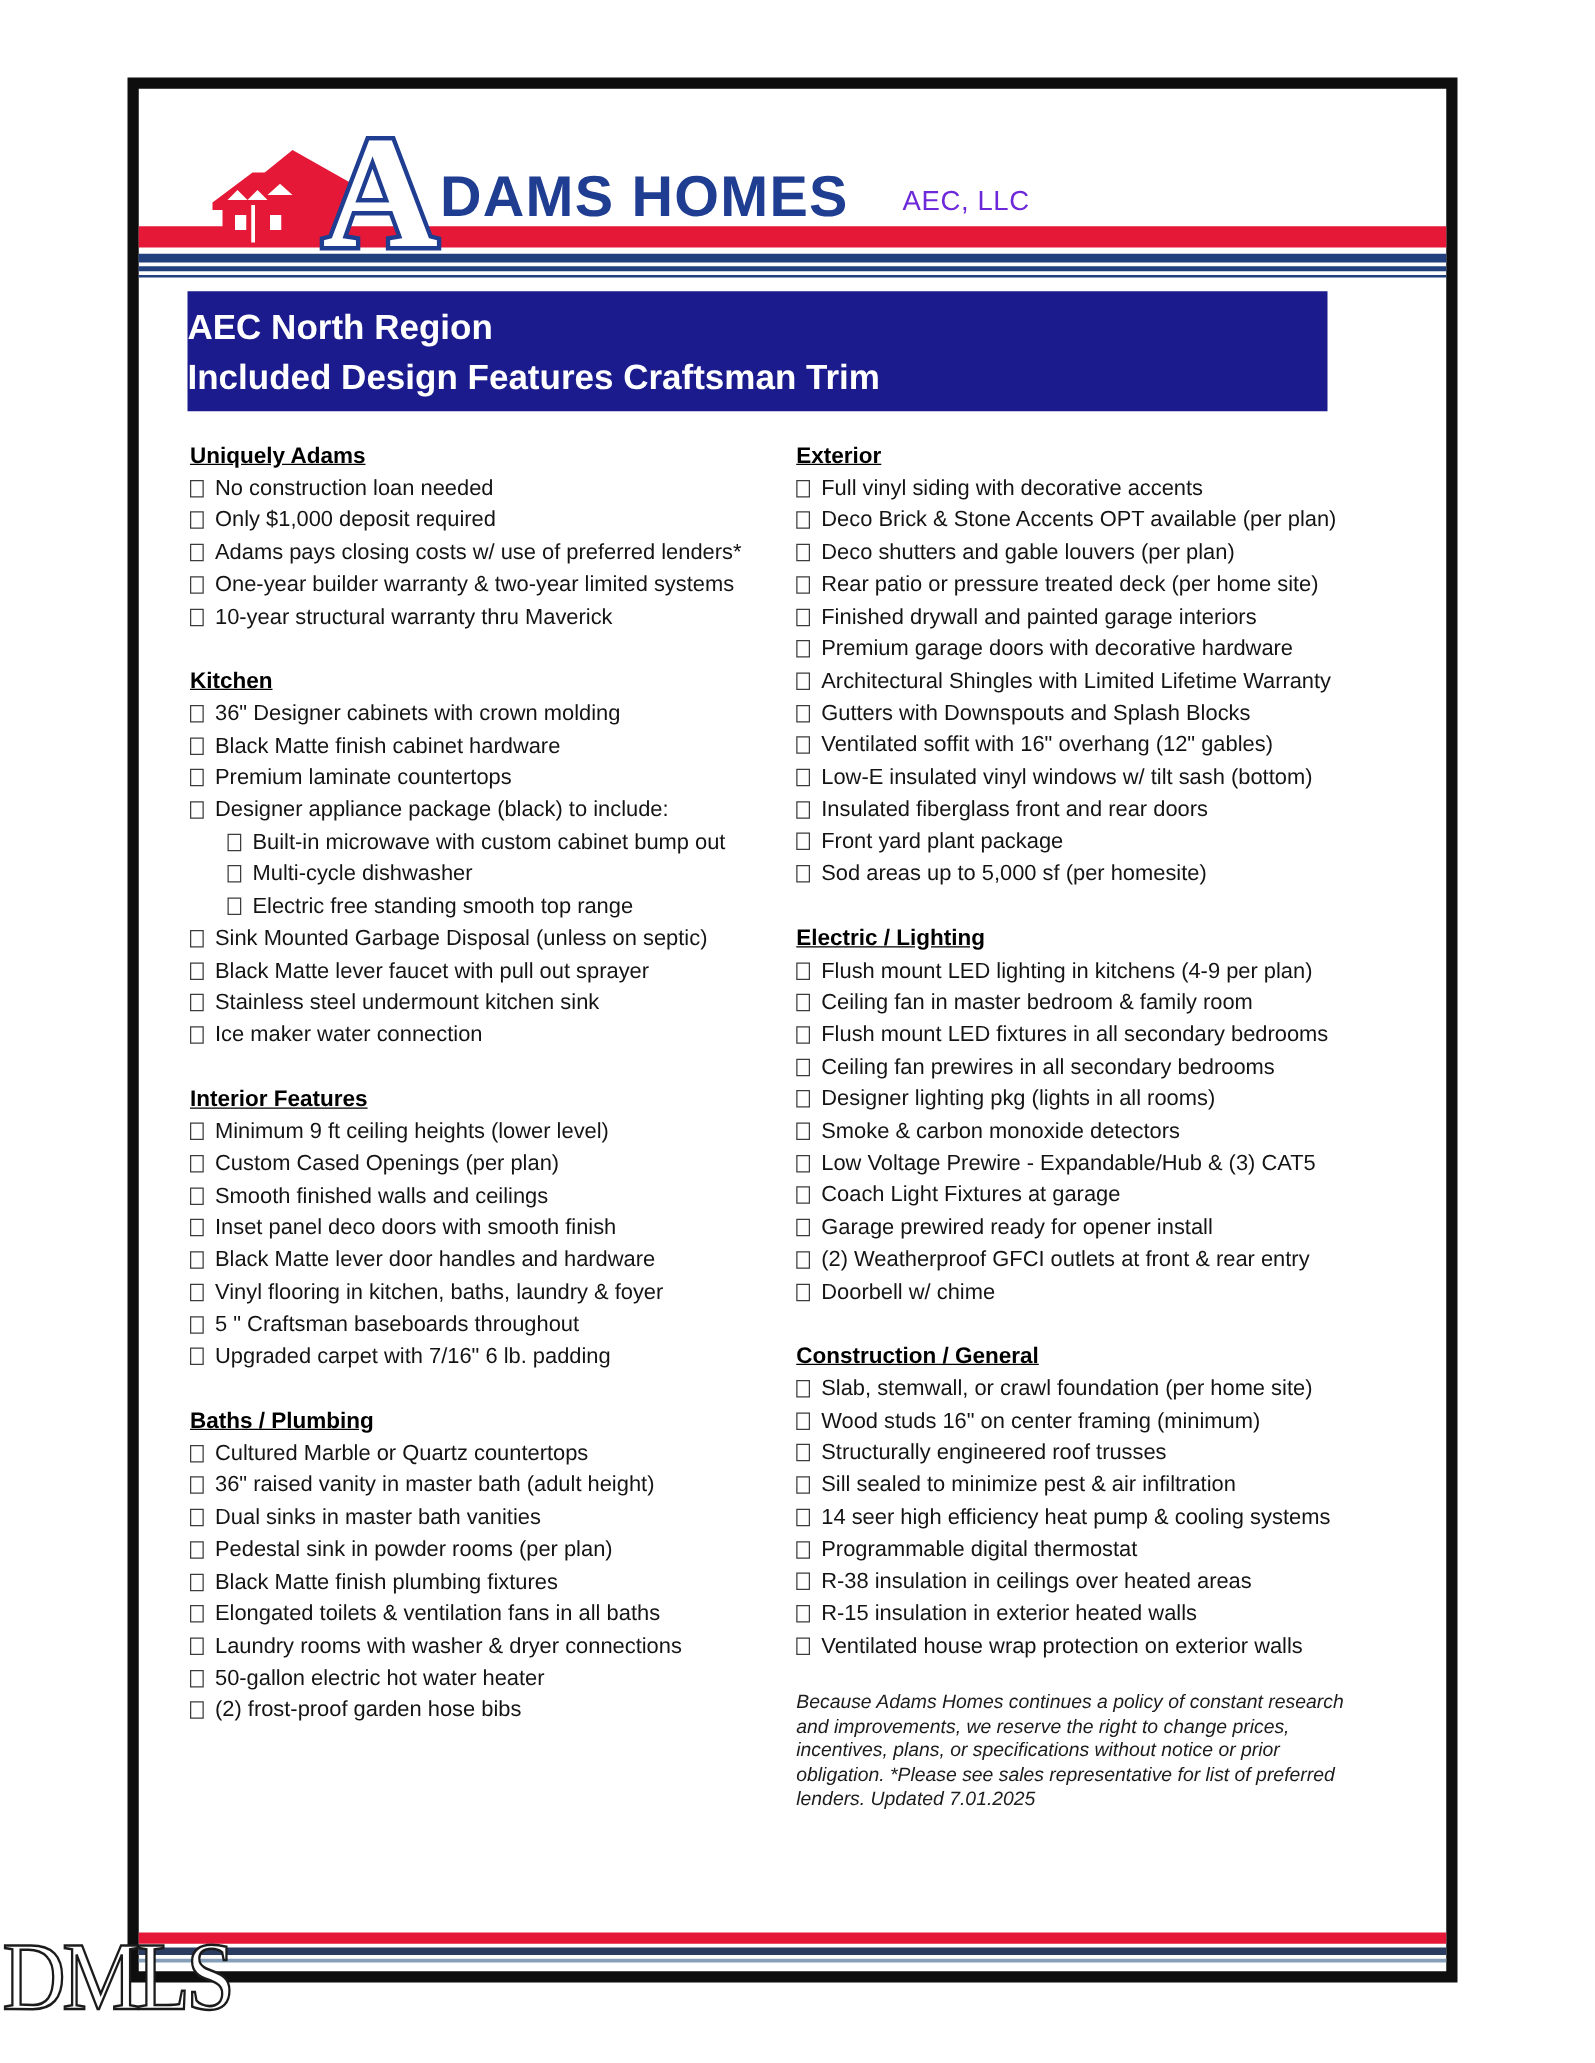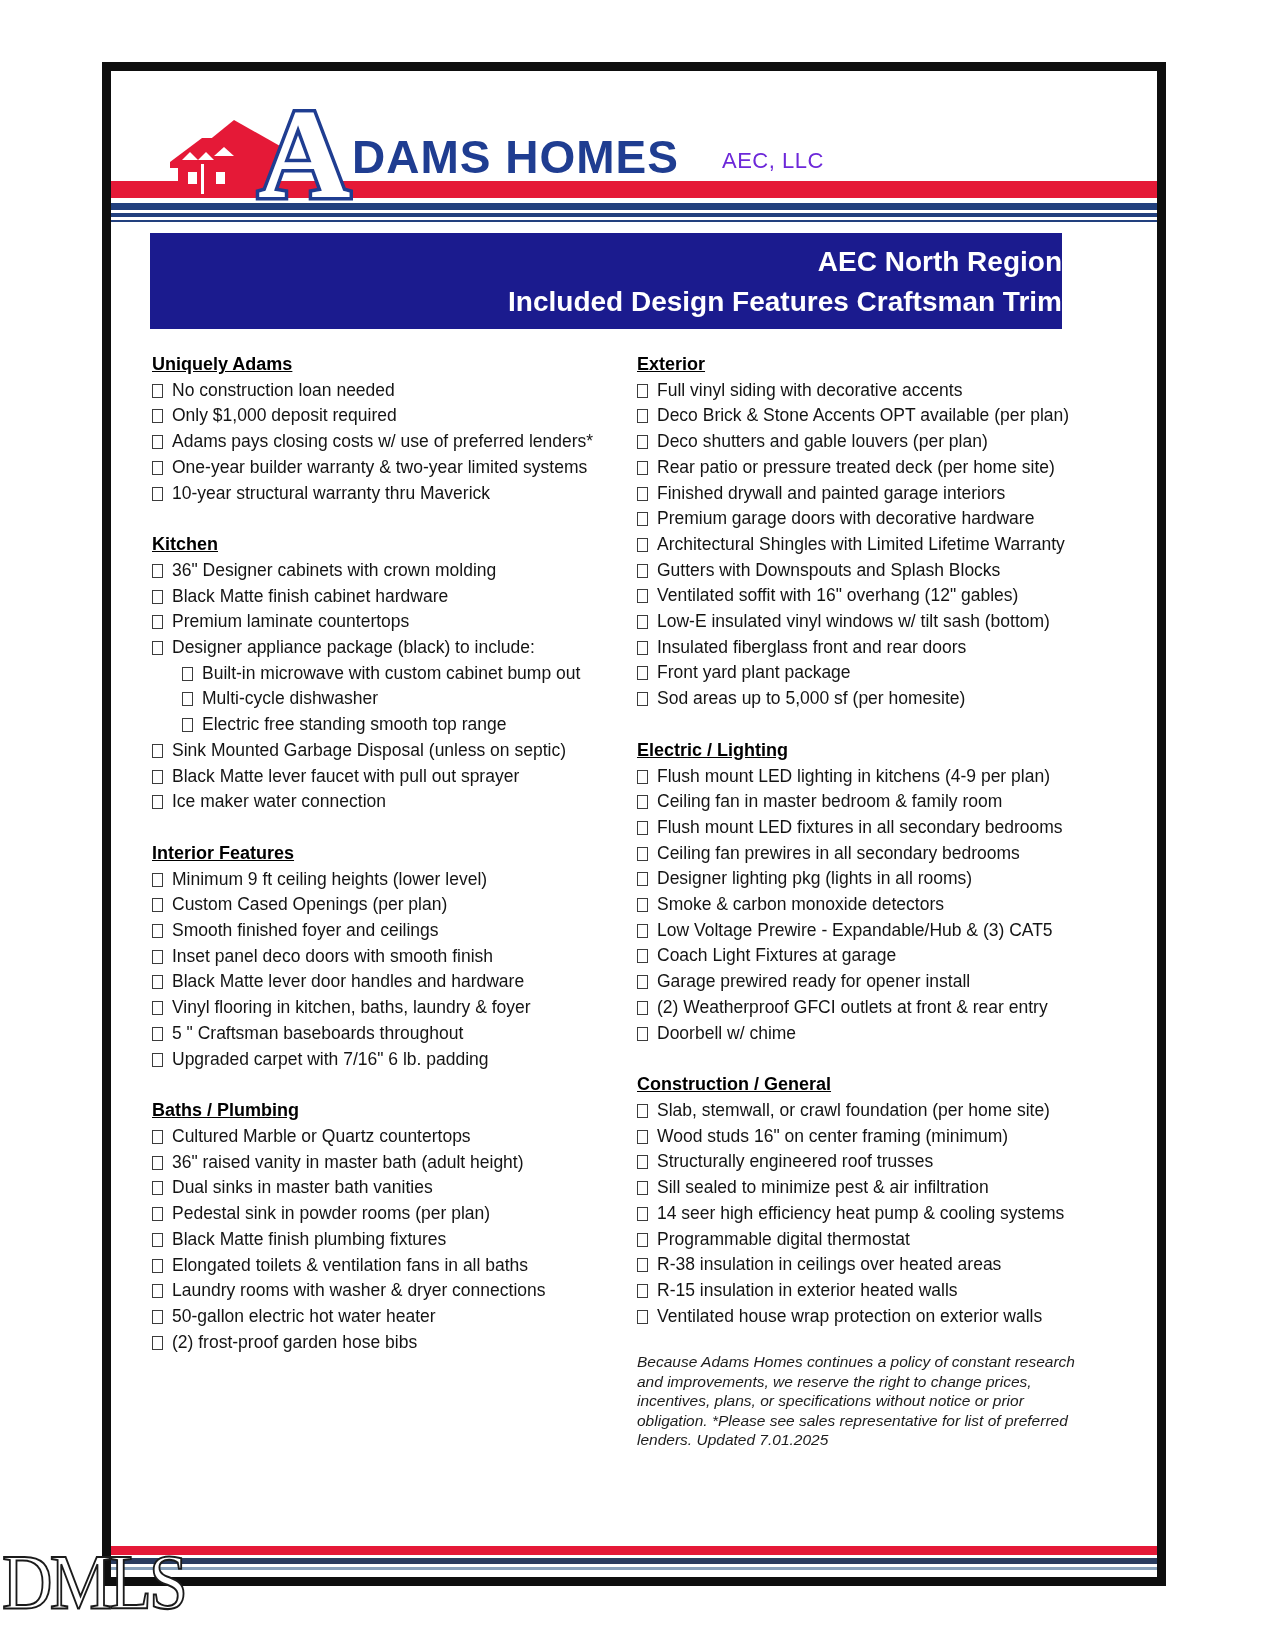--- a/index.html
+++ b/index.html
@@ -23,21 +23,21 @@
     position:absolute;left:352px;top:130px;z-index:3;
     font-size:46px;font-weight:bold;color:#1f3d91;letter-spacing:1px;white-space:nowrap;
   }
   .logo-suffix{
     position:absolute;left:722px;top:148px;z-index:3;
     font-size:22px;color:#6d28d9;letter-spacing:0.5px;white-space:nowrap;
   }
   
   .banner{
     position:absolute;left:150px;top:233px;width:912px;height:96px;
-    background:#1b1b8e;color:#fff;text-align:right;z-index:2;
+    background:#1b1b8e;color:#fff;text-align:left;z-index:2;
   }
   .banner .l1{font-size:28px;font-weight:bold;margin-top:13px;}
   .banner .l2{font-size:28px;font-weight:bold;margin-top:8px;}
   
   .col{position:absolute;top:352px;z-index:1;}
   .col.left{left:152px;width:485px;}
   .col.right{left:637px;width:472px;}
   .section{margin:0 0 26px 0;}
   .section-heading{
     font-size:18px;font-weight:bold;text-decoration:underline;
@@ -110,27 +110,28 @@
       <div class="section-heading">Kitchen</div>
       <div class="item"><span class="box"></span><span>36" Designer cabinets with crown molding</span></div>
       <div class="item"><span class="box"></span><span>Black Matte finish cabinet hardware</span></div>
       <div class="item"><span class="box"></span><span>Premium laminate countertops</span></div>
       <div class="item"><span class="box"></span><span>Designer appliance package (black) to include:</span></div>
       <div class="item sub"><span class="box"></span><span>Built-in microwave with custom cabinet bump out</span></div>
       <div class="item sub"><span class="box"></span><span>Multi-cycle dishwasher</span></div>
       <div class="item sub"><span class="box"></span><span>Electric free standing smooth top range</span></div>
       <div class="item"><span class="box"></span><span>Sink Mounted Garbage Disposal (unless on septic)</span></div>
       <div class="item"><span class="box"></span><span>Black Matte lever faucet with pull out sprayer</span></div>
+      <div class="item"><span class="box"></span><span>Stainless steel undermount kitchen sink</span></div>
       <div class="item"><span class="box"></span><span>Ice maker water connection</span></div>
     </div>
     <div class="section">
       <div class="section-heading">Interior Features</div>
       <div class="item"><span class="box"></span><span>Minimum 9 ft ceiling heights (lower level)</span></div>
       <div class="item"><span class="box"></span><span>Custom Cased Openings (per plan)</span></div>
-      <div class="item"><span class="box"></span><span>Smooth finished foyer and ceilings</span></div>
+      <div class="item"><span class="box"></span><span>Smooth finished walls and ceilings</span></div>
       <div class="item"><span class="box"></span><span>Inset panel deco doors with smooth finish</span></div>
       <div class="item"><span class="box"></span><span>Black Matte lever door handles and hardware</span></div>
       <div class="item"><span class="box"></span><span>Vinyl flooring in kitchen, baths, laundry &amp; foyer</span></div>
       <div class="item"><span class="box"></span><span>5 " Craftsman baseboards throughout</span></div>
       <div class="item"><span class="box"></span><span>Upgraded carpet with 7/16" 6 lb. padding</span></div>
     </div>
     <div class="section">
       <div class="section-heading">Baths / Plumbing</div>
       <div class="item"><span class="box"></span><span>Cultured Marble or Quartz countertops</span></div>
       <div class="item"><span class="box"></span><span>36" raised vanity in master bath (adult height)</span></div>

